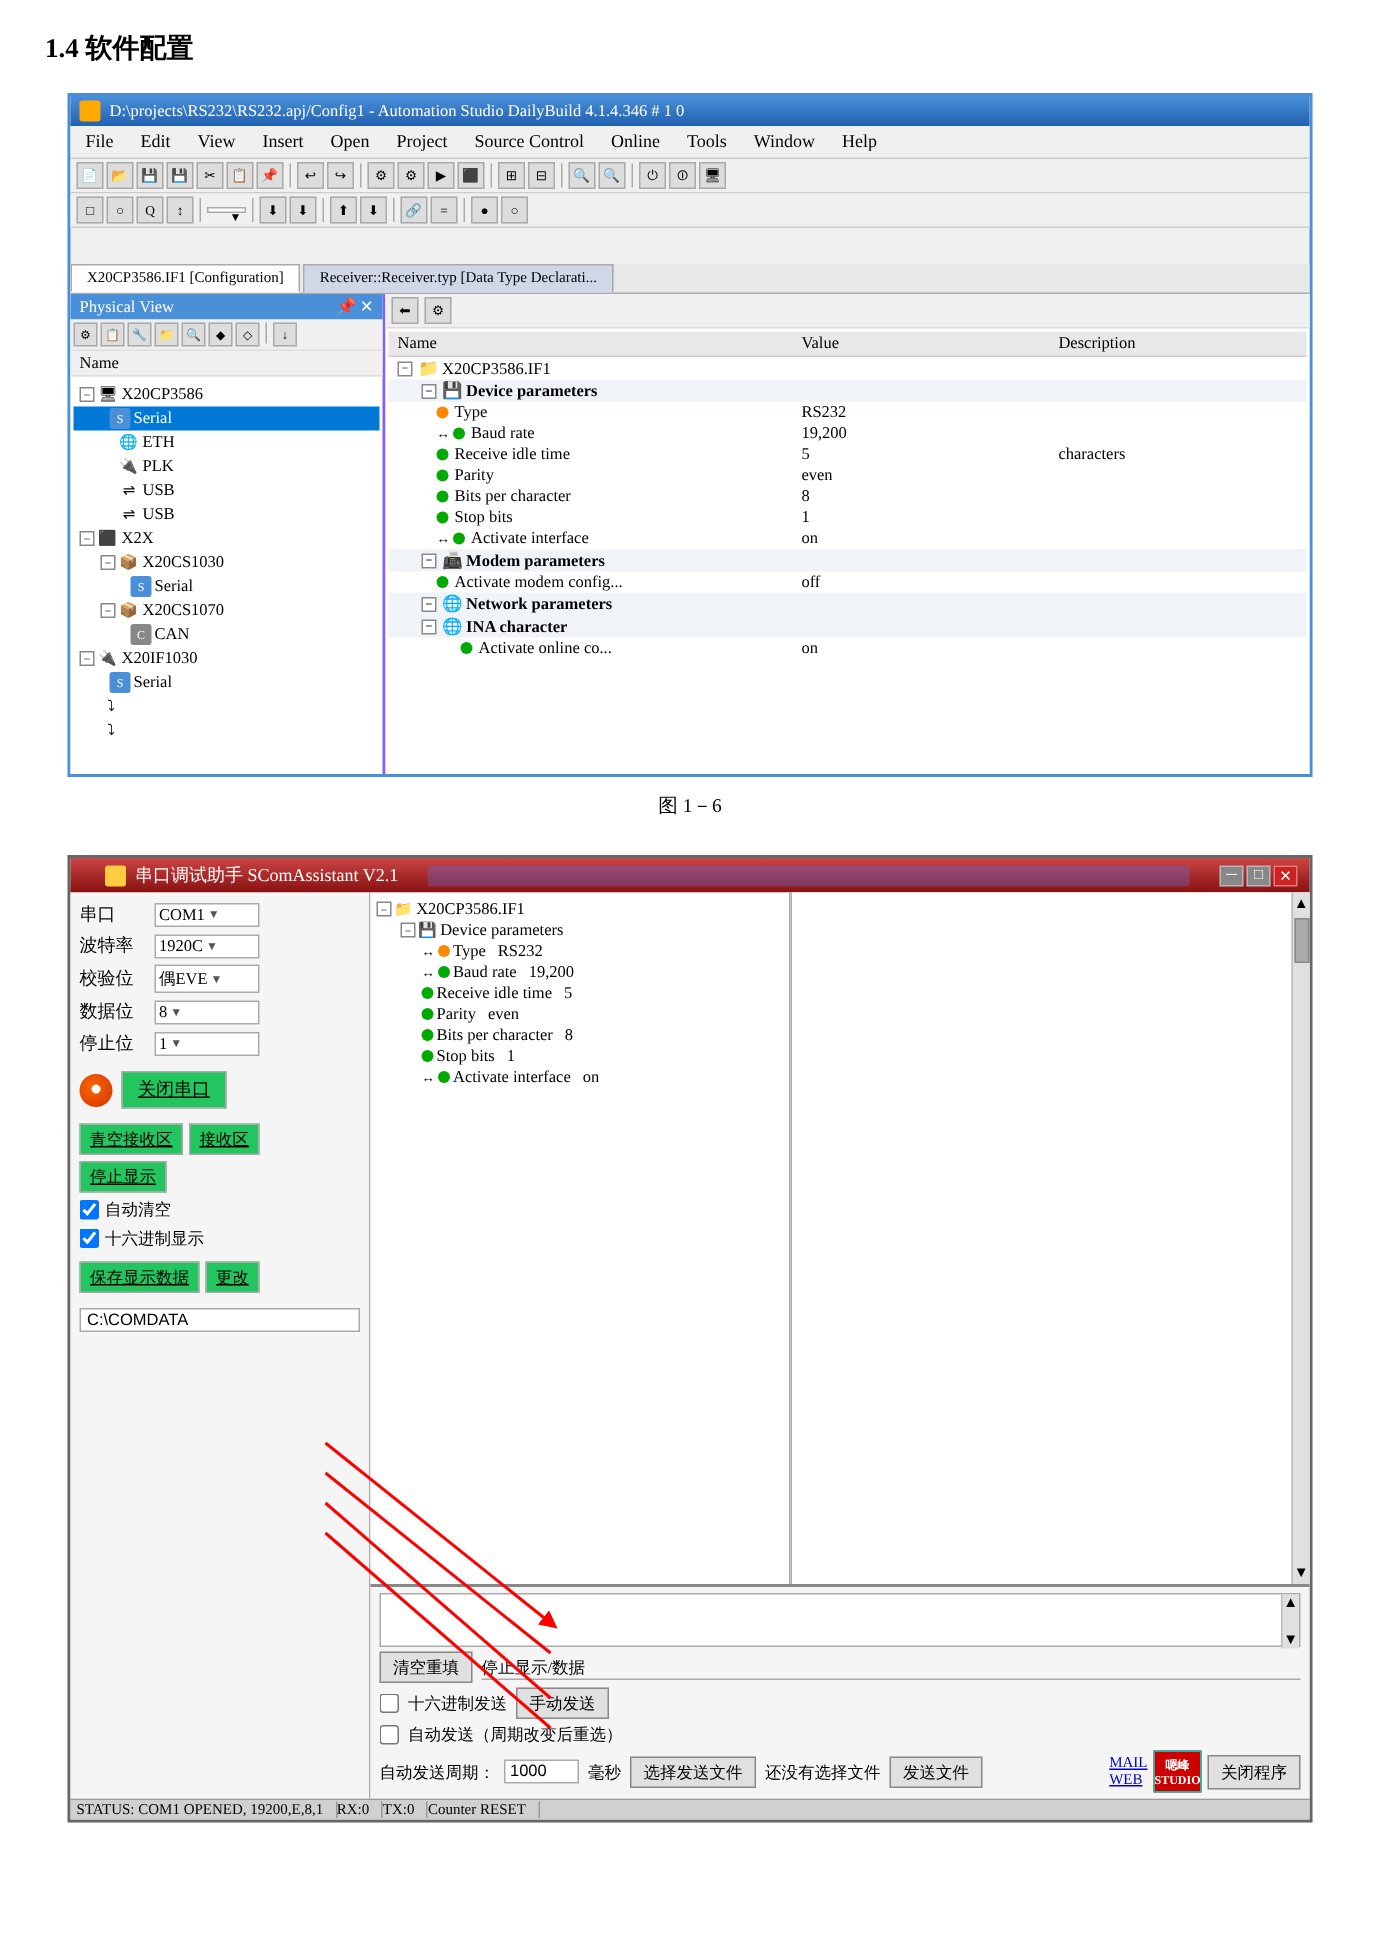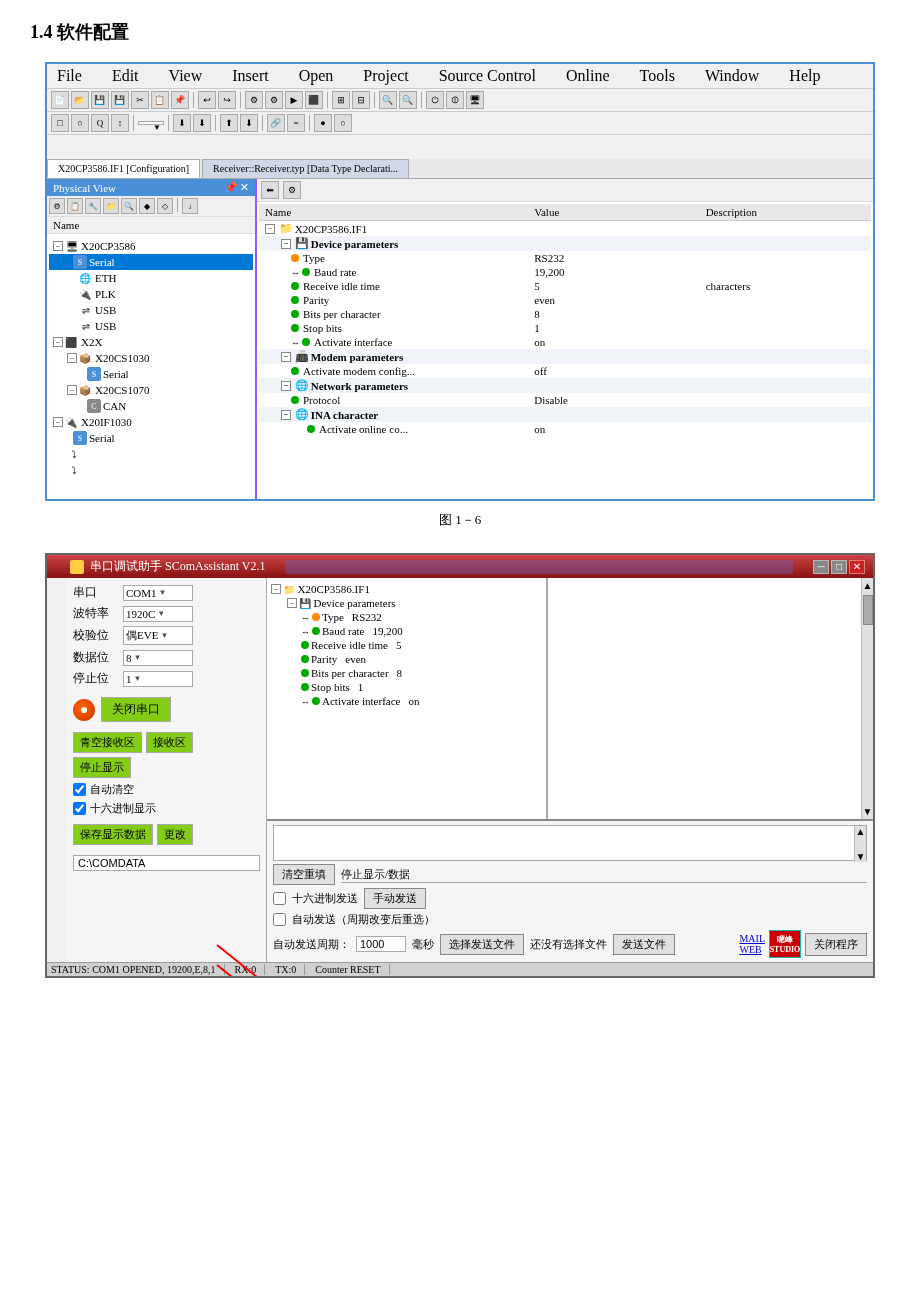--- a/index.html
+++ b/index.html
@@ -38,23 +38,23 @@
     .as-titlebar-icon {
       width: 14px; height: 14px;
       background: #ffaa00;
       border-radius: 2px;
       display: inline-block;
     }
     .as-menubar {
       background: #f0f0f0;
       border-bottom: 1px solid #ccc;
       display: flex;
-      gap: 18px;
+      gap: 6px;
       padding: 2px 4px;
-      font-size: 16px;
+      font-size: 12px;
     }
     .as-menubar span {
       padding: 1px 6px;
       cursor: pointer;
     }
     .as-toolbar {
       background: #f0f0f0;
       border-bottom: 1px solid #ccc;
       padding: 2px 4px;
       display: flex;
@@ -282,22 +282,21 @@
       cursor: pointer;
       border: 1px solid rgba(255,255,255,0.4);
       color: #fff;
     }
     .win-btn.minimize { background: #888; }
     .win-btn.maximize { background: #888; }
     .win-btn.close { background: #cc2222; }
 
     .scom-body {
       display: flex;
-      height: 384px;
-      margin-left: 20px;
+      height: 604px;
     }
 
     
     .scom-left {
       width: 200px;
       border-right: 1px solid #aaa;
       padding: 6px;
       display: flex;
       flex-direction: column;
       gap: 4px;
@@ -344,24 +343,25 @@
       font-size: 14px;
       color: #fff;
       cursor: pointer;
     }
     .recv-area-btns {
       display: flex;
       gap: 4px;
     }
     .small-btn {
       border: 1px solid #aaa;
-      background: #84cc16;
+      background: #22c55e;
       padding: 2px 6px;
       font-size: 11px;
       cursor: pointer;
+      text-decoration: underline;
     }
     .checkbox-row {
       display: flex;
       align-items: center;
       gap: 4px;
       font-size: 11px;
     }
     .path-input {
       border: 1px solid #aaa;
       background: #fff;
@@ -432,21 +432,20 @@
       padding: 2px 8px;
       font-size: 11px;
       cursor: pointer;
     }
     .status-bar {
       background: #d0d0d0;
       border-top: 1px solid #999;
       display: flex;
       font-size: 10px;
       padding: 1px 4px;
-      gap: 10px;
     }
     .status-seg {
       border-right: 1px solid #999;
       padding-right: 8px;
     }
 
     
     .scom-scroll {
       width: 12px;
       background: #e0e0e0;
@@ -504,20 +503,24 @@
       font-size: 11px;
     }
   </style>
 </head>
 <body>
 
 <div class="section-title">1.4 软件配置</div>
 
 <div class="as-window">
 
+  <div class="as-titlebar">
+    <span class="as-titlebar-icon"></span>
+    <span style="font-size:11px;">D:\projects\RS232\RS232.apj/Config1 - Automation Studio DailyBuild 4.1.4.346 # 1 0</span>
+  </div>
 
   <div class="as-menubar">
     <span>File</span>
     <span>Edit</span>
     <span>View</span>
     <span>Insert</span>
     <span>Open</span>
     <span>Project</span>
     <span>Source Control</span>
     <span>Online</span>
@@ -841,30 +844,20 @@
             <tr class="cfg-group-row">
               <td colspan="3">
                 <div style="display:flex;align-items:center;gap:2px;padding-left:16px;">
                   <span class="expand-btn">−</span>
                   <span style="font-size:11px;">🌐</span>
                   <span>Network parameters</span>
                 </div>
               </td>
             </tr>
 
-            <tr>
-              <td style="padding-left:32px;">
-                  <div style="display:flex;align-items:center;gap:2px;">
-                    <span class="dot-green"></span>
-                    <span>Protocol</span>
-                  </div>
-                </td>
-              <td>Disable</td>
-              <td></td>
-            </tr>
 
             <tr class="cfg-group-row">
               <td colspan="3">
                 <div style="display:flex;align-items:center;gap:2px;padding-left:16px;">
                   <span class="expand-btn">−</span>
                   <span style="font-size:11px;">🌐</span>
                   <span>INA character</span>
                 </div>
               </td>
             </tr>

